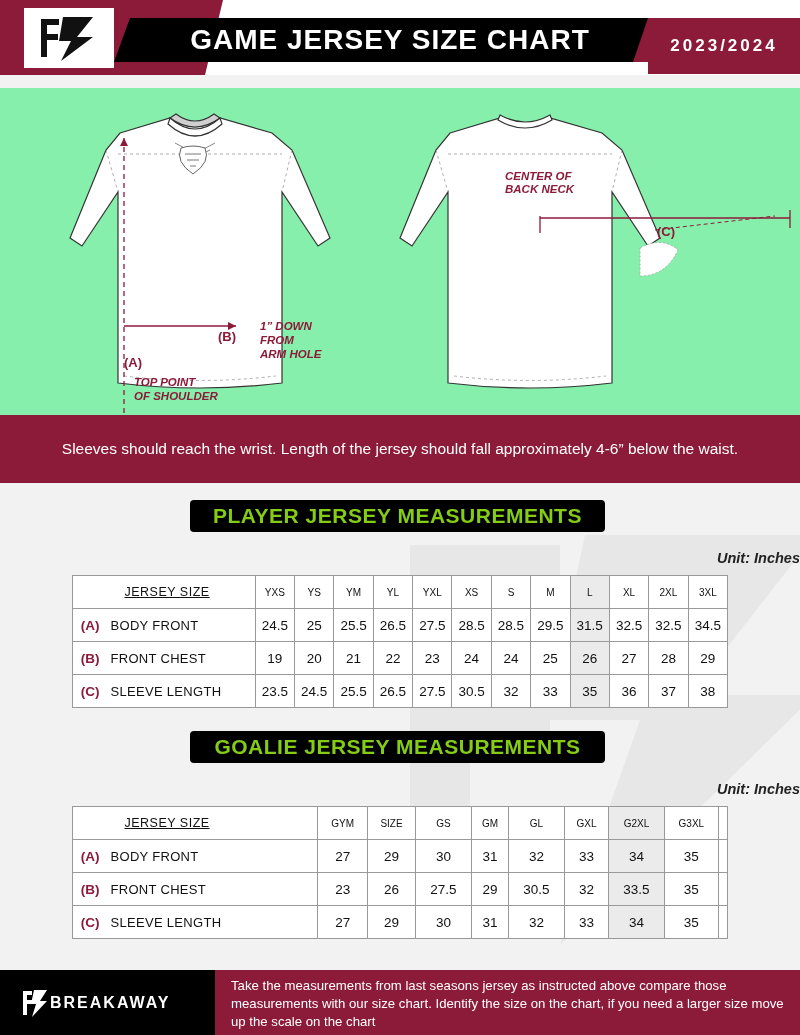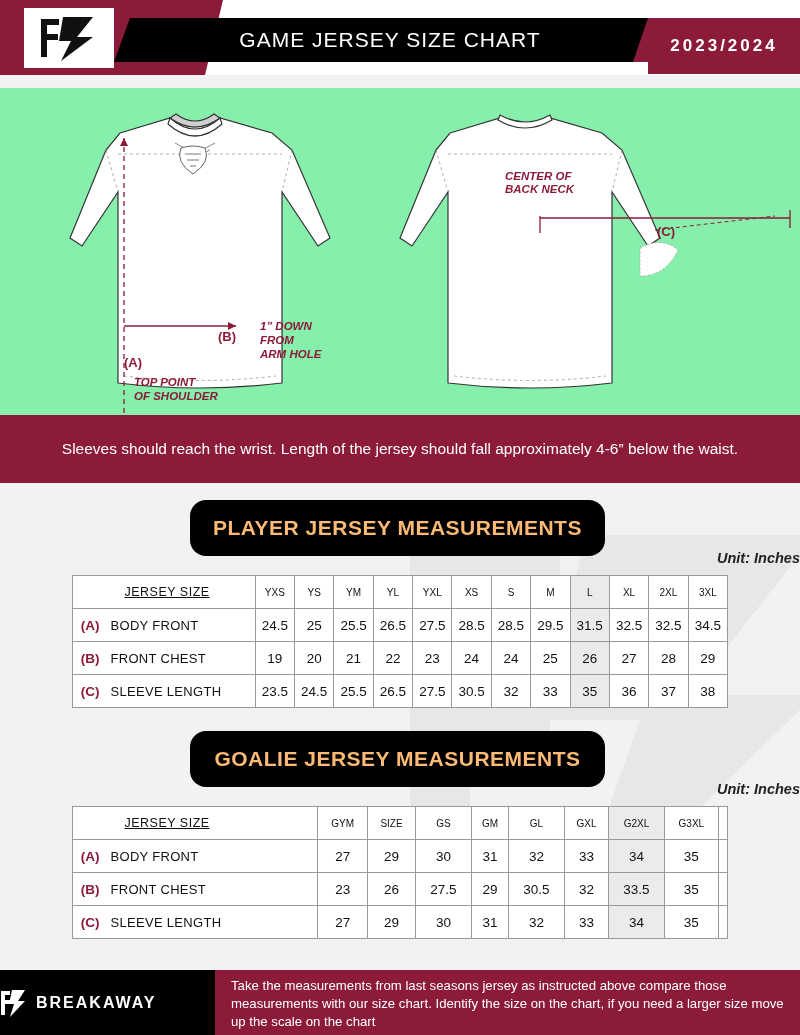--- a/index.html
+++ b/index.html
@@ -34,21 +34,21 @@
 
   .hdr-title-box {
     position:absolute; left:130px; top:18px; width:520px; height:44px;
     background:#000000; display:flex; align-items:center; justify-content:center;
   }
   .hdr-title-box:before{
     content:""; position:absolute; left:-16px; top:0;
     border-bottom:44px solid #000; border-left:16px solid transparent;
   }
   .hdr-title {
-    color:#ffffff; font-size:21px; font-weight:normal; letter-spacing:1px;
+    color:#ffffff; font-size:28px; font-weight:bold; letter-spacing:1px;
   }
   .hdr-season-box{
     position:absolute; left:648px; top:18px; width:152px; height:56px;
     background:#8c1b39; display:flex; align-items:center; justify-content:center;
   }
   .hdr-season-box:before{
     content:""; position:absolute; left:-15px; top:0;
     border-bottom:44px solid #8c1b39; border-left:15px solid transparent;
   }
   .hdr-season{ color:#ffffff; font-size:17px; font-weight:bold; letter-spacing:3px; }
@@ -70,24 +70,24 @@
   .note-band p{ margin:0; font-size:15.5px; line-height:1.45; }
 
   
   .watermark{
     position:absolute; right:-40px; top:505px; width:470px; height:470px;
     opacity:0.07; pointer-events:none;
   }
 
   
   .sec-title{
-    position:absolute; height:56px; background:#000000;
+    position:absolute; height:32px; background:#000000;
     display:flex; align-items:center; justify-content:center;
-    color:#fdba74; font-size:21px; font-weight:bold; letter-spacing:0.5px;
-    border-radius:16px;
+    color:#84cc16; font-size:21px; font-weight:bold; letter-spacing:0.5px;
+    border-radius:4px;
   }
   .unit-line{
     position:absolute; width:100%; text-align:right;
     font-size:14.5px; font-style:italic; color:#222;font-weight:bold;
   }
 
   
   table{
     border-collapse:collapse; background:#ffffff; position:absolute;
     font-size:13.5px; color:#111;
@@ -103,21 +103,21 @@
   td.rowname{ border-left:none; }
   .hl{ background:#ebebeb; }
   .blank{ background:#ffffff; border-color:#999; }
 
   
   .footer{
     position:absolute; left:0; bottom:0; width:800px; height:65px;
   }
   .footer-left{
     position:absolute; left:0; top:0; width:215px; height:65px; background:#000;
-    display:flex; align-items:center; gap:10px;
+    display:flex; align-items:center; padding-left:22px; gap:2px;
   }
   .footer-left .fl-logo{ width:26px; height:30px; }
   .footer-brand{ color:#fff; font-size:16px; letter-spacing:2px; font-weight:bold; }
   .footer-right{
     position:absolute; left:215px; top:0; width:585px; height:65px; background:#8c1b39;
     color:#fff; font-size:13.2px; line-height:1.35; padding:7px 16px 0 16px;
   }
 </style>
 </head>
 <body>

